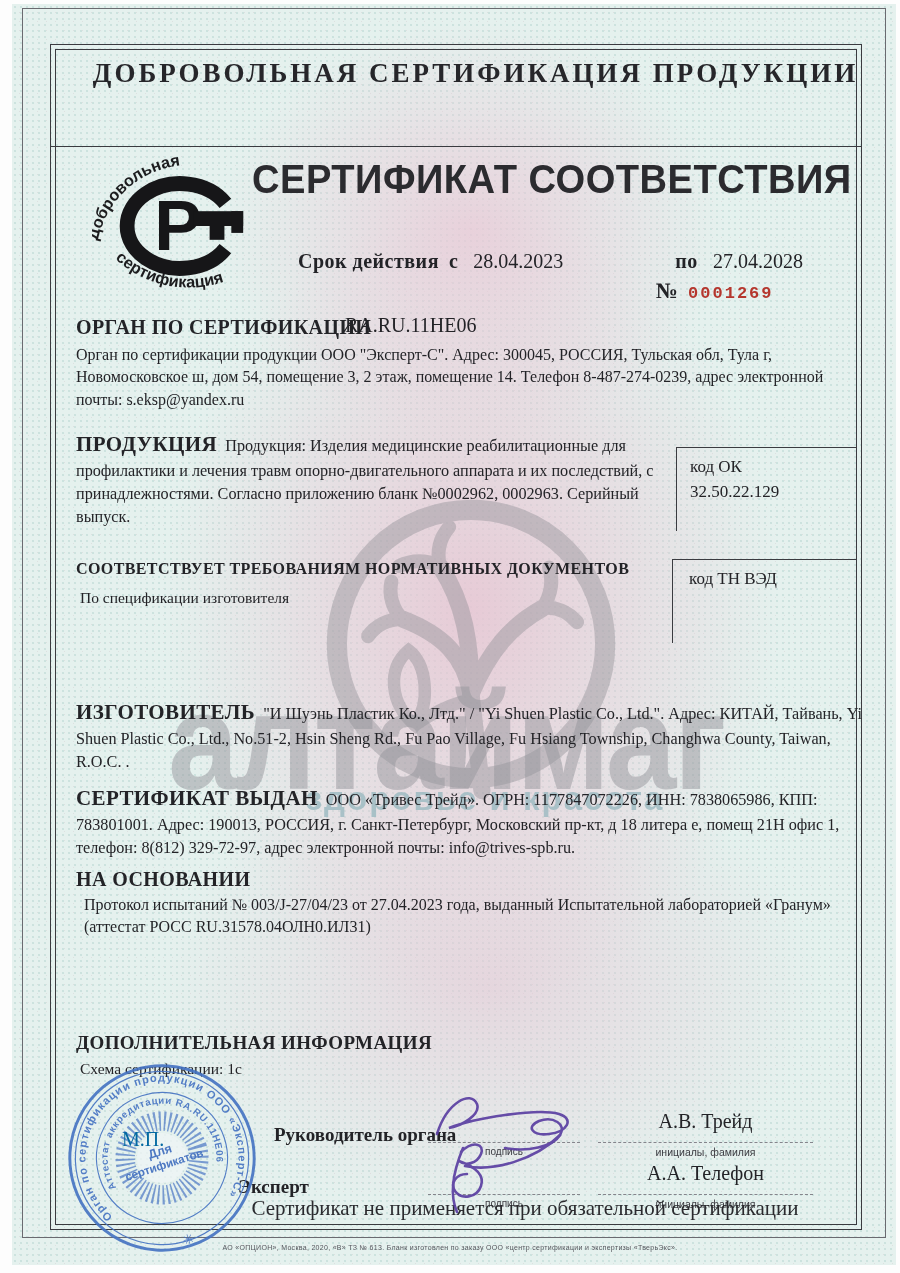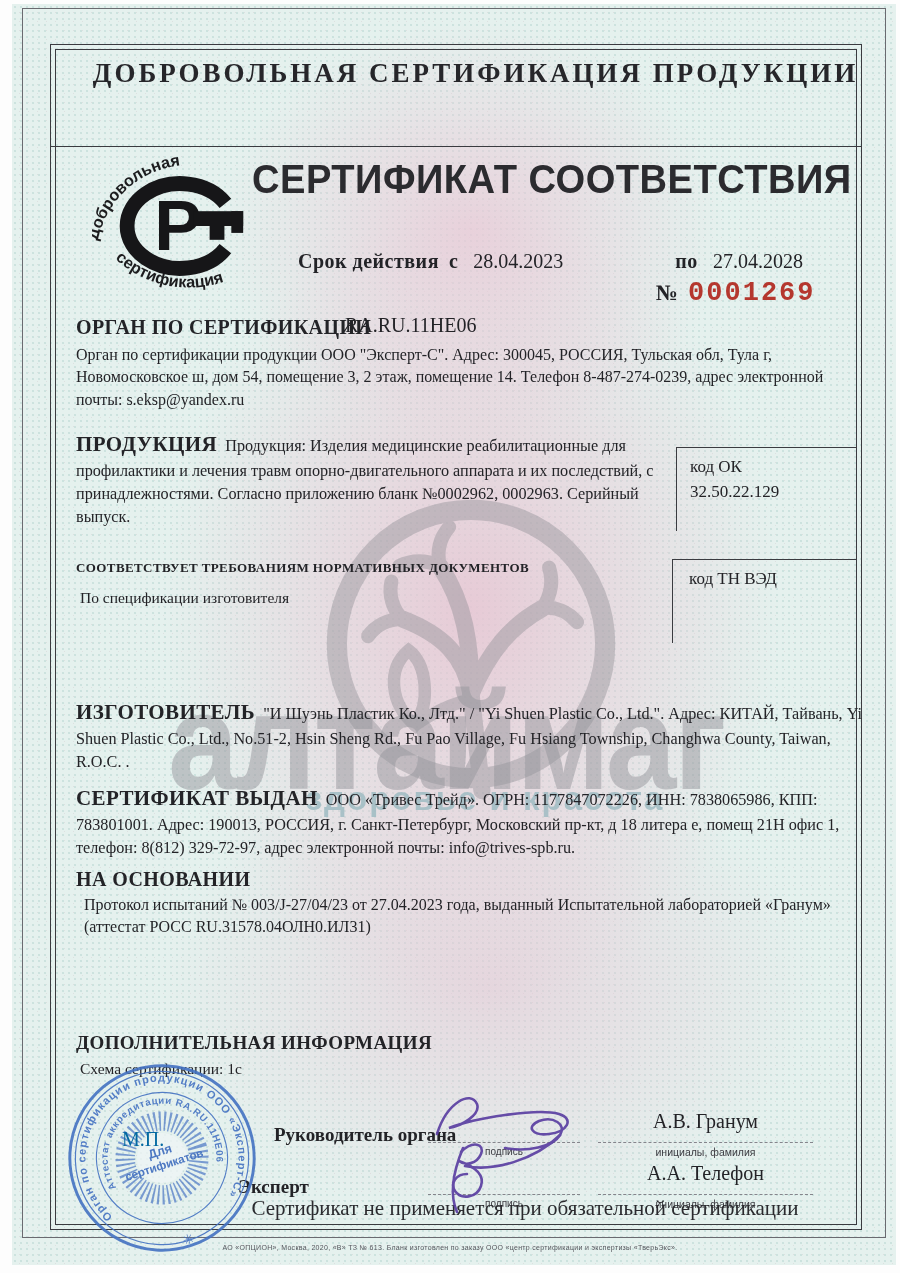--- a/index.html
+++ b/index.html
@@ -42,40 +42,40 @@
     font-size:41px; font-weight:bold; color:#2b2b2f;
     transform:scaleX(0.93); transform-origin:left top; letter-spacing:0.5px;
   }
   .cert-no-row { position:absolute; left:298px; top:216px; font-size:22px; }
   .cert-no-row .no-sign { font-size:24px; margin-right:26px; }
   .validity-row { position:absolute; left:298px; top:250px; font-size:20px; }
   .validity-row b { letter-spacing:0.5px; }
   .blank-no { position:absolute; left:656px; top:278px; font-size:22px; }
   .blank-no .digits {
     font-family:"Liberation Mono","DejaVu Sans Mono",monospace;
-    font-weight:bold; color:#b5372e; letter-spacing:2px; margin-left:10px; font-size:27px;
+    font-weight:bold; color:#b5372e; letter-spacing:2px; margin-left:10px; font-size:17px;
   }
 
   .sec-label { font-weight:bold; letter-spacing:0.4px; }
   .body-text { font-size:16px; line-height:1.4; }
 
   .organ-label   { position:absolute; left:76px;  top:316px; font-size:20px; }
   .organ-code    { position:absolute; left:345px; top:314px; font-size:20px; }
   .organ-body    { position:absolute; left:76px;  top:344px; width:795px; }
 
   .product-block { position:absolute; left:76px; top:430px; width:612px; font-size:16.2px; line-height:1.42; }
   .product-block .sec-label { font-size:21px; }
   .code-box {
     position:absolute; border-top:1.6px solid #3b3b40; border-left:1.6px solid #3b3b40;
     padding:7px 0 0 13px; font-size:17px; line-height:1.45;
   }
   .ok-box    { left:676px; top:447px; width:180px; height:84px; }
   .tnved-box { left:672px; top:559px; width:184px; height:84px;padding-left:16px; }
 
-  .compliance-label { position:absolute; left:76px; top:560px; font-size:13px; }
+  .compliance-label { position:absolute; left:76px; top:560px; font-size:16px; }
   .compliance-body  { position:absolute; left:80px; top:589px; font-size:15.5px; }
 
   .manufacturer-block { position:absolute; left:76px; top:698px; width:798px; font-size:16.2px; line-height:1.42; }
   .manufacturer-block .sec-label { font-size:21px; }
   .issued-block { position:absolute; left:76px; top:784px; width:798px; font-size:16.2px; line-height:1.42; }
   .issued-block .sec-label { font-size:21px; }
   .basis-label { position:absolute; left:76px; top:868px; font-size:20px; }
   .basis-body  { position:absolute; left:84px; top:894px; width:775px; }
   .addinfo-label { position:absolute; left:76px; top:1032px; font-size:19px; }
   .addinfo-body  { position:absolute; left:80px; top:1060px; font-size:15.5px; }
@@ -252,21 +252,21 @@
   <div class="sig-role-1">Руководитель органа</div>
   <div class="sig-role-2">Эксперт</div>
   <div class="dash-line sig-line-1"></div>
   <div class="dash-line name-line-1"></div>
   <div class="dash-line sig-line-2"></div>
   <div class="dash-line name-line-2"></div>
   <div class="caption cap-sign-1">подпись</div>
   <div class="caption cap-sign-2">подпись</div>
   <div class="caption cap-name-1">инициалы, фамилия</div>
   <div class="caption cap-name-2">инициалы, фамилия</div>
-  <div class="sig-name-1">А.В. Гранум</div>
+  <div class="sig-name-1">А.В. Трейд</div>
   <div class="sig-name-2">А.А. Телефон</div>
 
   <svg class="signatures-svg" viewBox="0 0 195 140">
     <g fill="none" stroke="#5b3fa2" stroke-width="2.6" stroke-linecap="round" opacity="0.92">
       <path d="M22,56 C32,24 56,12 62,26 C66,37 46,48 34,50 C59,40 122,30 144,36 C160,41 152,54 134,56 C118,58 110,49 124,43 C138,38 152,46 145,57 C138,69 112,74 90,70"></path>
       <path d="M145,57 C120,82 78,94 50,88"></path>
       <path d="M46,74 C58,62 70,66 66,76 C62,86 50,88 44,83 C58,88 70,96 66,108 C62,120 46,122 40,113 C35,105 41,96 52,96"></path>
       <path d="M48,70 C38,94 34,116 42,134"></path>
     </g>
   </svg>

